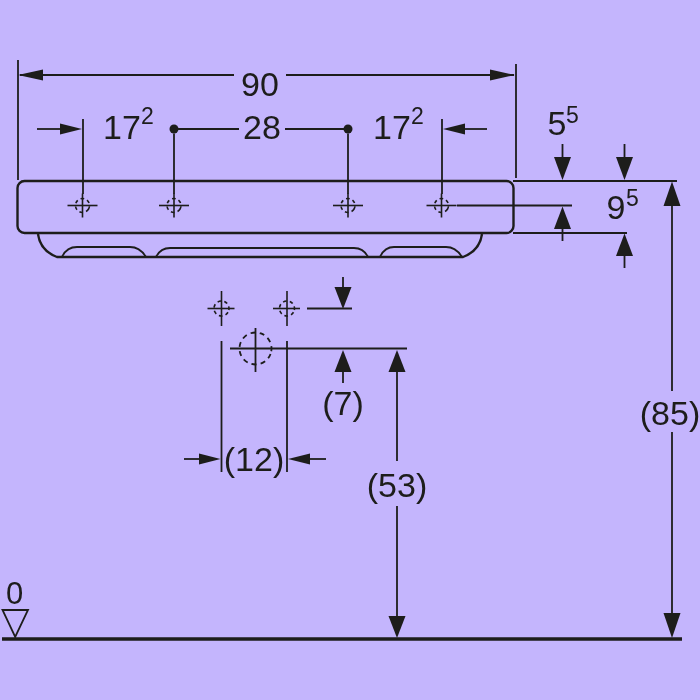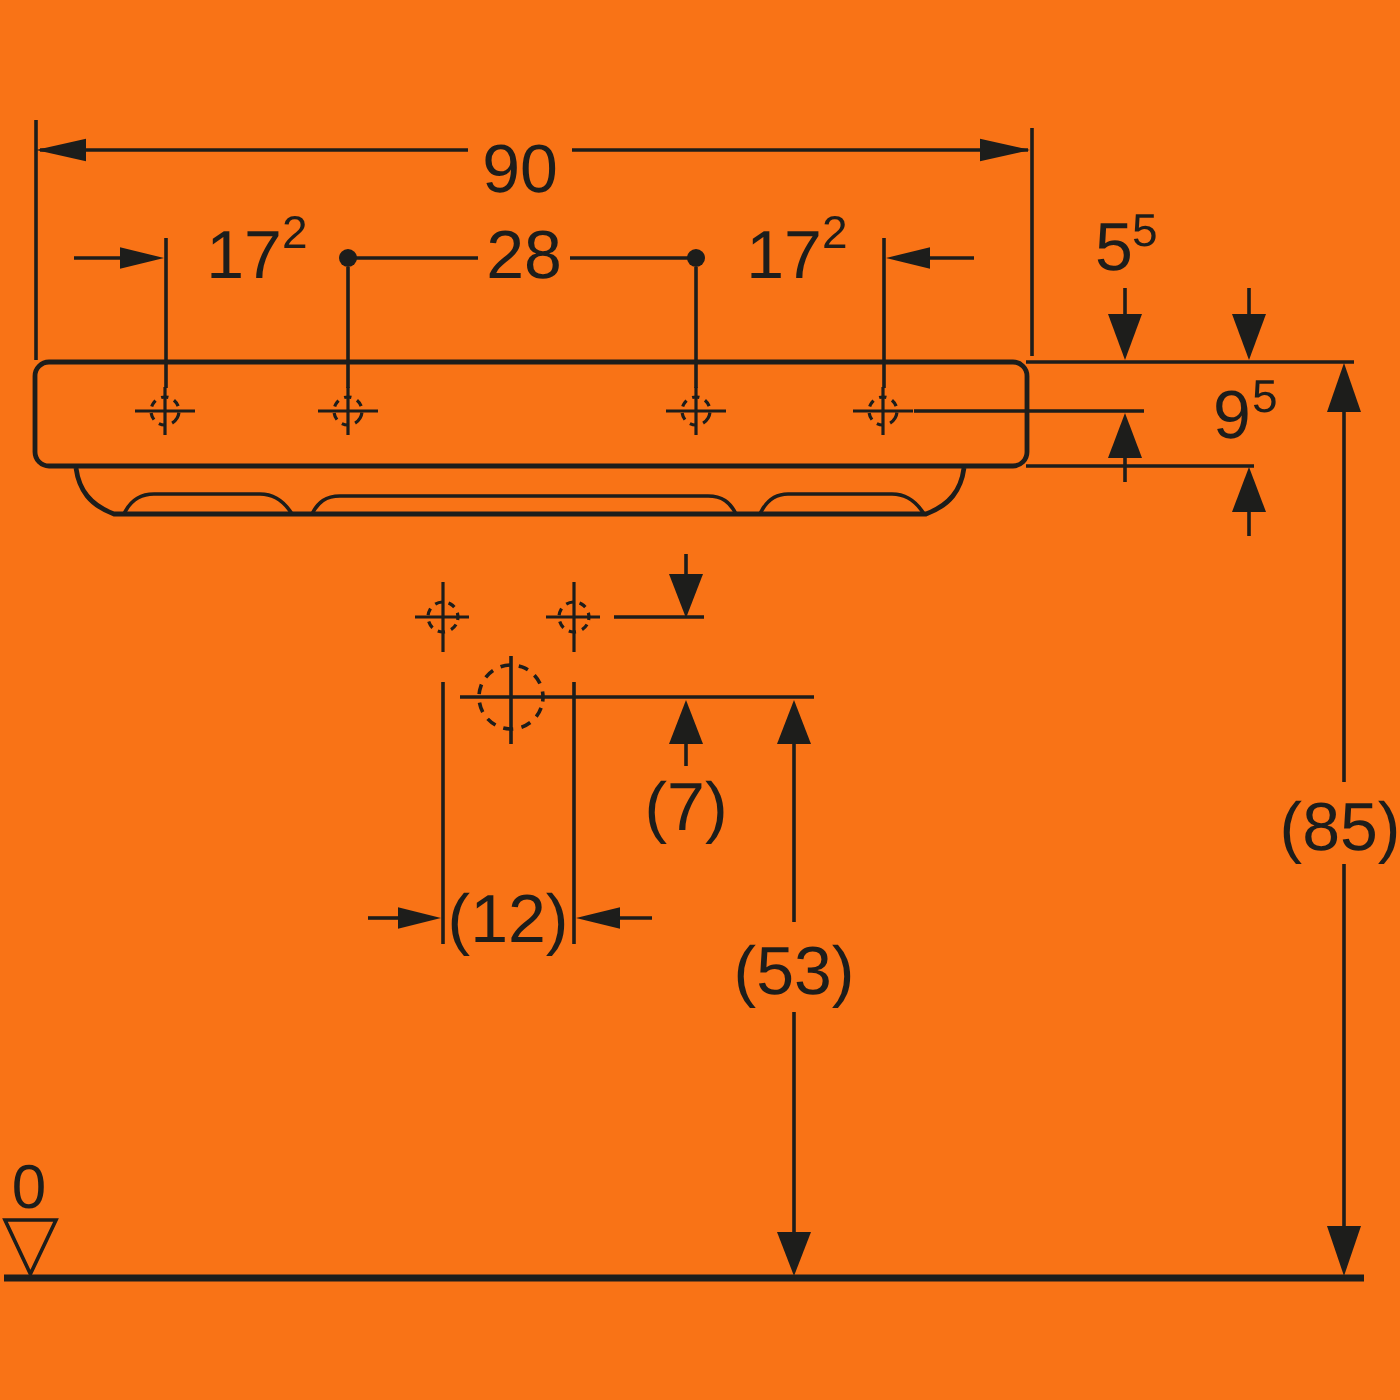--- a/index.html
+++ b/index.html
@@ -7,21 +7,21 @@
     padding: 0;
     background: #ffffff;
     width: 700px;
     height: 700px;
     overflow: hidden;
   }
   #stage {
     position: relative;
     width: 700px;
     height: 700px;
-    background: #f97316;
+    background: #c4b5fd;
   }
   svg { display: block; }
   .ln {
     stroke: #1d1d1b;
     stroke-width: 1.8;
     fill: none;
     stroke-linecap: butt;
   }
   .thick { stroke-width: 2.4; }
   .floor { stroke-width: 3.4; }

